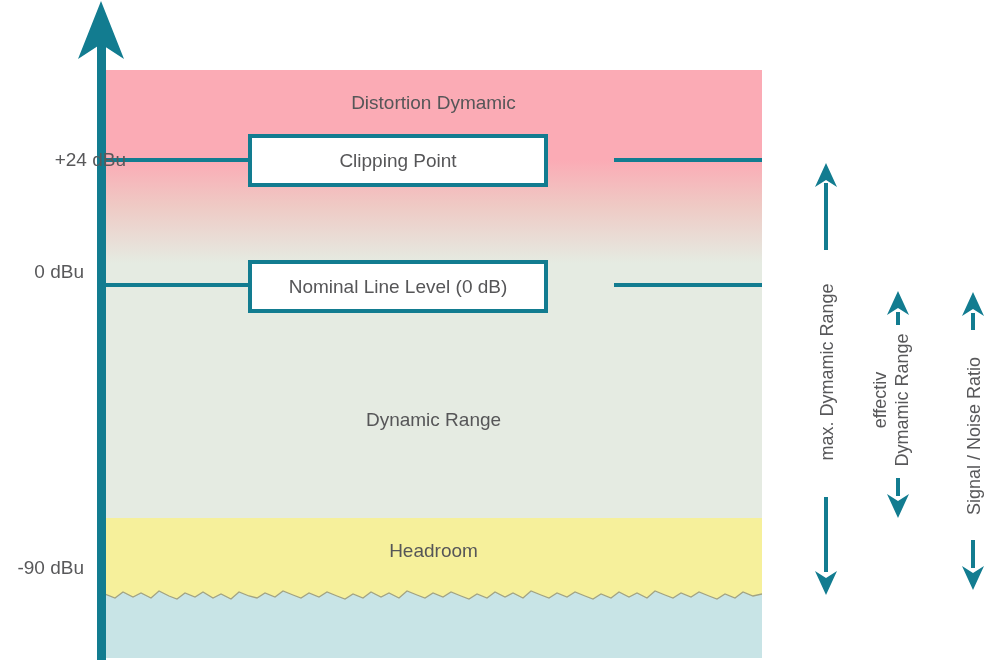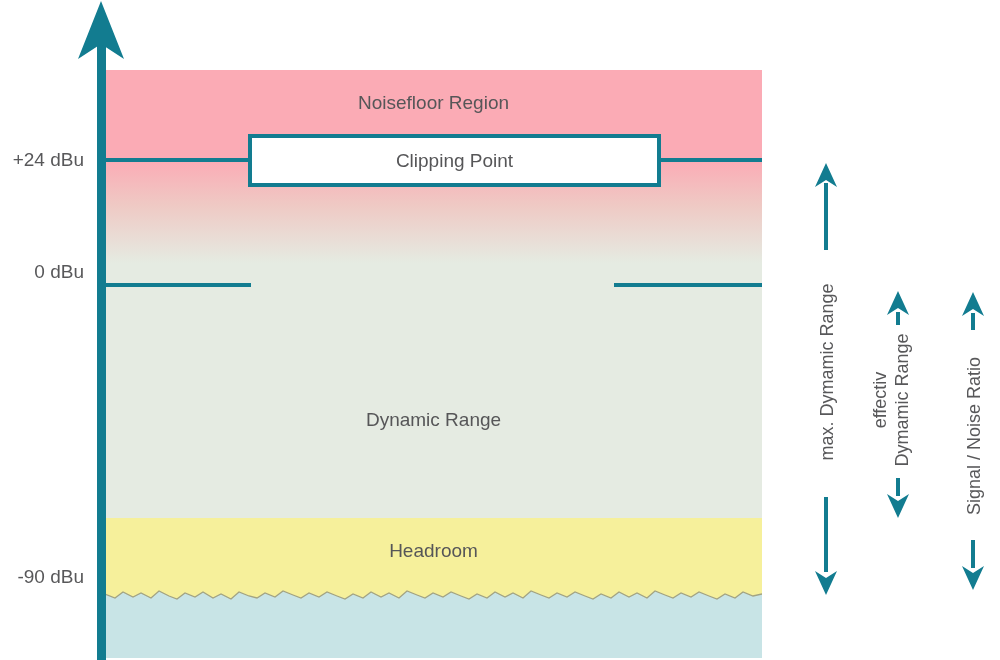--- a/index.html
+++ b/index.html
@@ -14,21 +14,21 @@
   
   .region{left:105px;width:657px;}
   .region-distortion{top:70px;height:90px;background:#fbabb5;}
   .region-headroom{top:160px;height:112px;background:linear-gradient(to bottom,#fbabb5 0%,#efc9c4 40%,#e5ebe2 92%);}
   .region-dynamic{top:272px;height:246px;background:#e5ebe2;}
   .region-footroom{top:518px;height:140px;background:#f6f09b;}
   
   .level-line{height:4px;background:#127c90;}
   
   .level-box{
-    left:248px;width:413px;background:#ffffff;border:4px solid #127c90;
+    left:248px;width:300px;background:#ffffff;border:4px solid #127c90;
     display:flex;align-items:center;justify-content:center;
     font-size:19px;color:#565658;box-sizing:border-box;
   }
   
   .tick-label{
     left:0;width:84px;text-align:right;font-size:19px;color:#58585a;line-height:20px;
   }
   .region-label{
     left:105px;width:657px;text-align:center;font-size:19px;color:#565658;line-height:20px;
   }
@@ -60,26 +60,29 @@
   </svg>
 
   <div class="abs level-line" style="left:105px;top:158px;width:146px;"></div>
   <div class="abs level-line" style="left:614px;top:158px;width:148px;"></div>
   <div class="abs level-line" style="left:105px;top:283px;width:146px;"></div>
   <div class="abs level-line" style="left:614px;top:283px;width:148px;"></div>
 
   <div class="abs level-box" style="top:134px;height:53px;">
     <span>Clipping Point</span>
   </div>
+  <div class="abs level-box" style="top:260px;height:53px;">
+    <span>Nominal Line Level (0 dB)</span>
+  </div>
 
-  <div class="abs tick-label" style="top:150px;">+24 dBu</div>
+  <div class="abs tick-label" style="top:150px;padding-left:42px;">+24 dBu</div>
   <div class="abs tick-label" style="top:262px;">0 dBu</div>
-  <div class="abs tick-label" style="top:558px;margin-top:9px;">-90 dBu</div>
+  <div class="abs tick-label" style="top:558px;">-90 dBu</div>
 
-  <div class="abs region-label" style="top:93px;">Noisefloor Region</div>
+  <div class="abs region-label" style="top:93px;">Distortion Dymamic</div>
   <div class="abs region-label" style="top:410px;text-align:center;">Dynamic Range</div>
   <div class="abs region-label" style="top:541px;">Headroom</div>
 
   <svg class="abs" style="left:815px;top:163px;" width="22" height="25" viewBox="0 0 22 25">
     <path fill="#127c90" d="M11,0 L22,24 L11,17 L0,24 Z"></path>
   </svg>
   <div class="abs teal-vline" style="left:824px;top:183px;height:67px;"></div>
   <div class="abs rot-label" style="left:716px;top:362px;width:220px;height:20px;">max. Dymamic Range</div>
   <div class="abs teal-vline" style="left:824px;top:497px;height:75px;"></div>
   <svg class="abs" style="left:815px;top:570px;" width="22" height="25" viewBox="0 0 22 25">

